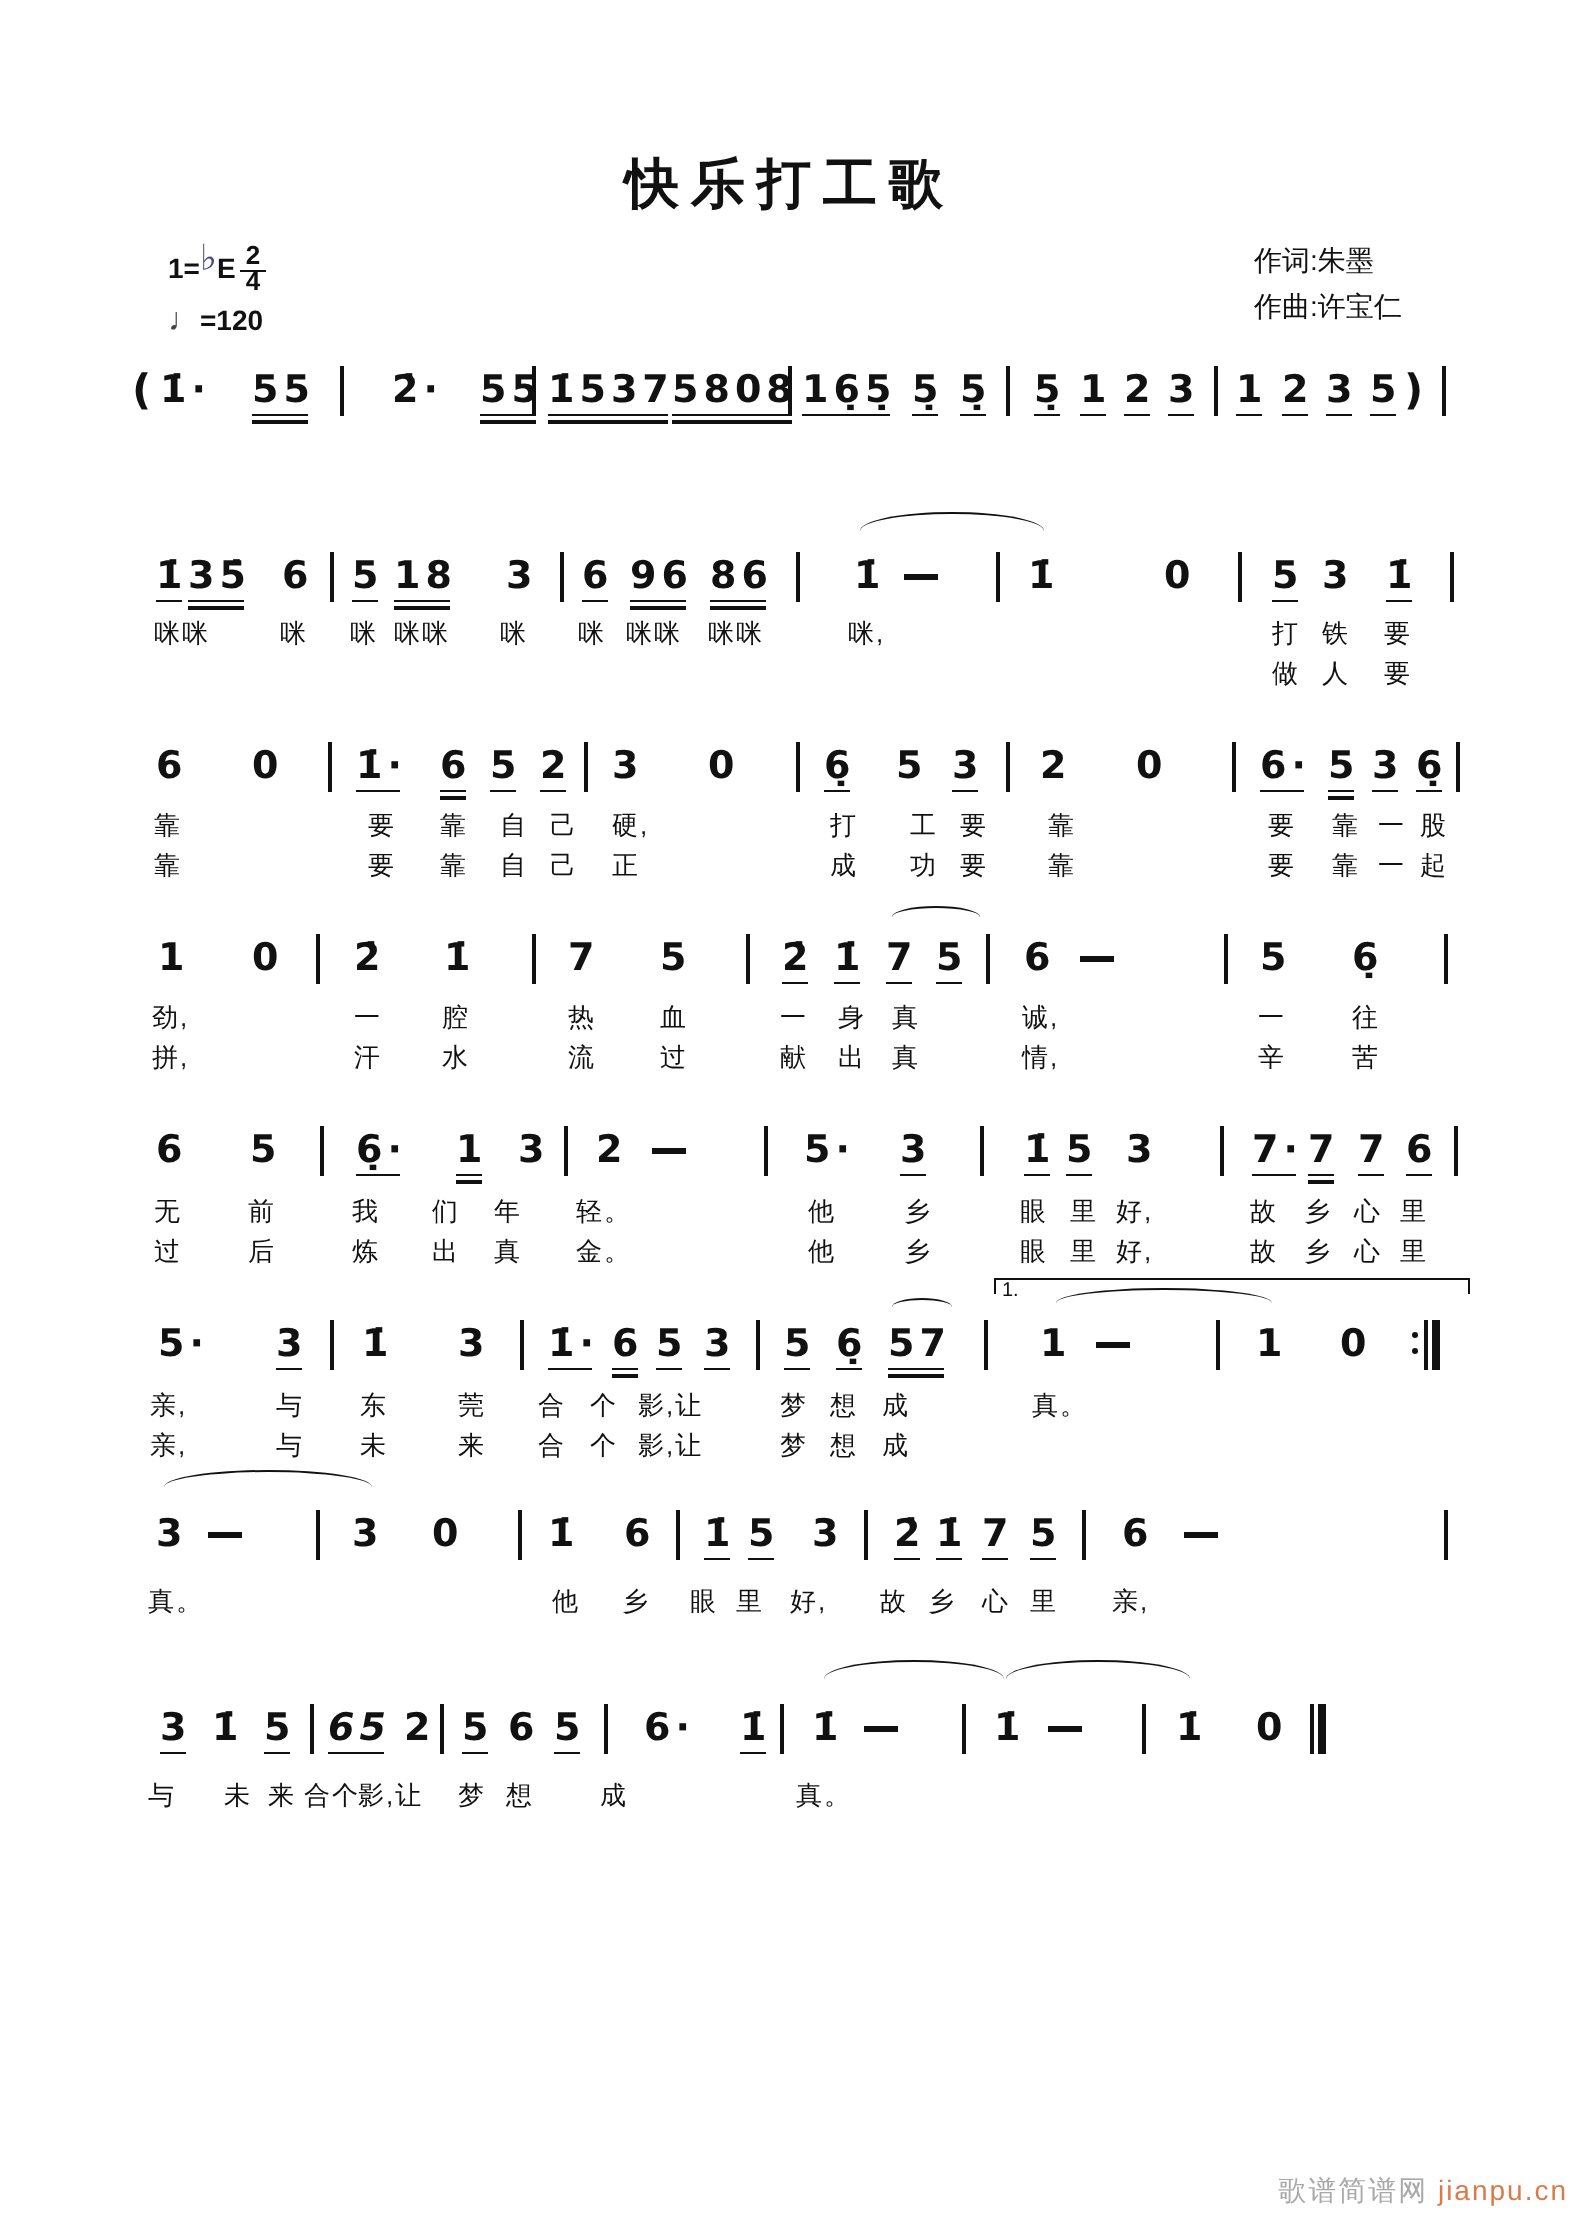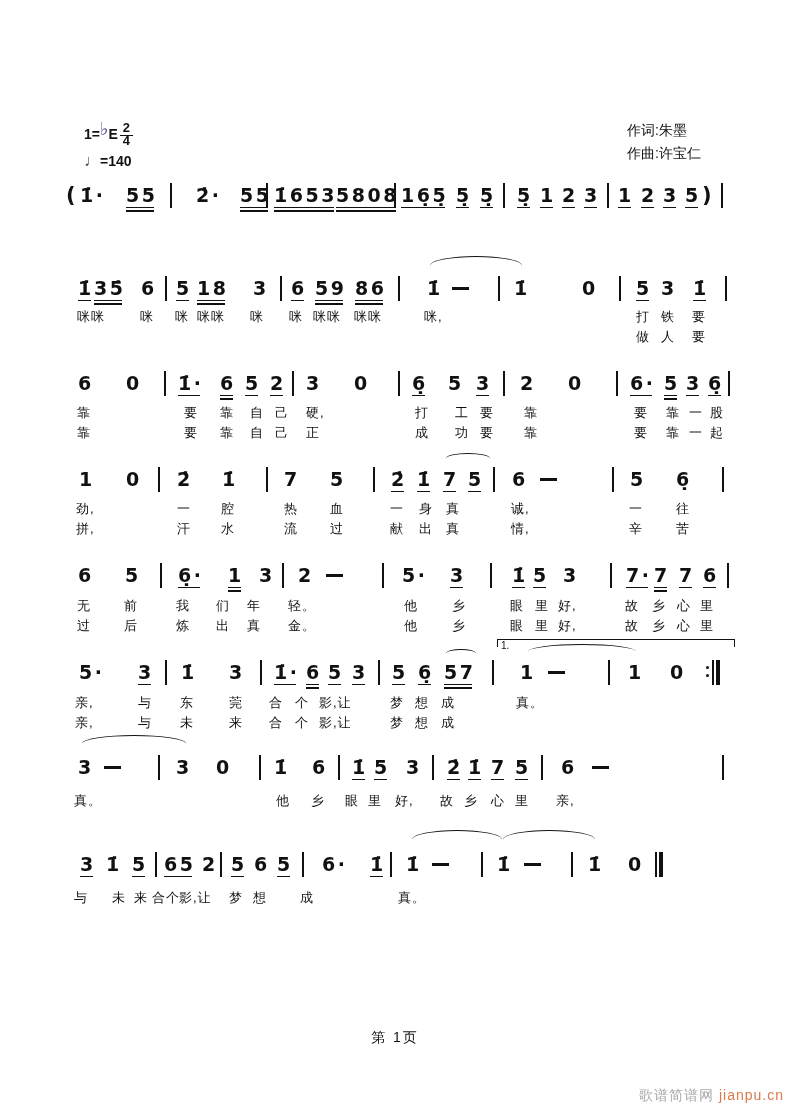--- a/index.html
+++ b/index.html
@@ -34,47 +34,48 @@
   .lyric{position:absolute;font-size:13px;letter-spacing:1px;white-space:pre;
          font-family:"Liberation Sans","DejaVu Sans",sans-serif;}
   
   #pagenum{position:absolute;left:0;top:1029px;width:790px;text-align:center;font-size:14px;letter-spacing:2px;}
   #watermark{position:absolute;right:6px;top:1087px;font-size:14px;letter-spacing:1px;}
 </style>
 </head>
 <body>
 
 <div id="sheet">
+  <div id="title">快乐打工歌</div>
 
   <div id="credits">
     <div>作词:朱墨</div>
     <div>作曲:许宝仁</div>
   </div>
 
   <div id="keysig">
     <span>1=</span>
       <span class="flat">♭</span>
       <span>E</span>
       <span class="frac"><span class="num">2</span><br><span>4</span></span>
   </div>
 
   <div id="tempo">
-    <span class="qnote">♩</span><span>=140</span>
+    <span class="qnote">♩</span><span>=120</span>
   </div>
 
   <div id="score">
       <div class="system" style="top: 183px;">
         <span class="note paren" style="left: 66px;"><span>(</span></span>
         <span class="note" style="left: 80px;"><span>1̇·</span></span>
         <span class="note" style="left: 126px;"><span>55</span><div class="ul" style="bottom: -1px;"></div><div class="ul" style="bottom: -4.5px;"></div></span>
         <div class="barline" style="left: 170px;"></div>
         <span class="note" style="left: 196px;"><span>2̇·</span></span>
         <span class="note" style="left: 240px;"><span>55</span><div class="ul" style="bottom: -1px;"></div><div class="ul" style="bottom: -4.5px;"></div></span>
         <div class="barline" style="left: 266px;"></div>
-        <span class="note" style="left: 274px;"><span>1̇653</span><div class="ul" style="bottom: -1px;"></div><div class="ul" style="bottom: -4.5px;"></div></span>
+        <span class="note" style="left: 274px;"><span>1̇537</span><div class="ul" style="bottom: -1px;"></div><div class="ul" style="bottom: -4.5px;"></div></span>
         <span class="note" style="left: 336px;"><span>5808</span><div class="ul" style="bottom: -1px;"></div><div class="ul" style="bottom: -4.5px;"></div></span>
         <div class="barline" style="left: 394px;"></div>
         <span class="note" style="left: 401px;"><span>16̣5̣</span><div class="ul" style="bottom: -1px;"></div></span>
         <span class="note" style="left: 456px;"><span>5̣</span><div class="ul" style="bottom: -1px;"></div></span>
         <span class="note" style="left: 480px;"><span>5̣</span><div class="ul" style="bottom: -1px;"></div></span>
         <div class="barline" style="left: 503px;"></div>
         <span class="note" style="left: 517px;"><span>5̣</span><div class="ul" style="bottom: -1px;"></div></span>
         <span class="note" style="left: 540px;"><span>1</span><div class="ul" style="bottom: -1px;"></div></span>
         <span class="note" style="left: 562px;"><span>2</span><div class="ul" style="bottom: -1px;"></div></span>
         <span class="note" style="left: 584px;"><span>3</span><div class="ul" style="bottom: -1px;"></div></span>
@@ -89,21 +90,21 @@
       <div class="system" style="top: 276px;">
         <span class="note" style="left: 78px;"><span>1̇</span><div class="ul" style="bottom: -1px;"></div></span>
         <span class="note" style="left: 94px;"><span>35̇</span><div class="ul" style="bottom: -1px;"></div><div class="ul" style="bottom: -4.5px;"></div></span>
         <span class="note" style="left: 141px;"><span>6</span></span>
         <div class="barline" style="left: 165px;"></div>
         <span class="note" style="left: 176px;"><span>5</span><div class="ul" style="bottom: -1px;"></div></span>
         <span class="note" style="left: 197px;"><span>18</span><div class="ul" style="bottom: -1px;"></div><div class="ul" style="bottom: -4.5px;"></div></span>
         <span class="note" style="left: 253px;"><span>3</span></span>
         <div class="barline" style="left: 280px;"></div>
         <span class="note" style="left: 291px;"><span>6</span><div class="ul" style="bottom: -1px;"></div></span>
-        <span class="note" style="left: 315px;"><span>59</span><div class="ul" style="bottom: -1px;"></div><div class="ul" style="bottom: -4.5px;"></div></span>
+        <span class="note" style="left: 315px;"><span>96</span><div class="ul" style="bottom: -1px;"></div><div class="ul" style="bottom: -4.5px;"></div></span>
         <span class="note" style="left: 355px;"><span>86</span><div class="ul" style="bottom: -1px;"></div><div class="ul" style="bottom: -4.5px;"></div></span>
         <div class="barline" style="left: 398px;"></div>
         <span class="note" style="left: 427px;"><span>1̇</span></span>
         <div class="dashline" style="left: 452px;"></div>
         <div class="barline" style="left: 498px;"></div>
         <span class="note" style="left: 514px;"><span>1̇</span></span>
         <span class="note" style="left: 582px;"><span>0</span></span>
         <div class="barline" style="left: 619px;"></div>
         <span class="note" style="left: 636px;"><span>5</span><div class="ul" style="bottom: -1px;"></div></span>
         <span class="note" style="left: 661px;"><span>3</span></span>
@@ -365,21 +366,21 @@
         <span class="lyric" style="left: 464px; top: 37px;">乡</span>
         <span class="lyric" style="left: 491px; top: 37px;">心</span>
         <span class="lyric" style="left: 515px; top: 37px;">里</span>
         <span class="lyric" style="left: 556px; top: 37px;">亲,</span>
       </div>
       <div class="system" style="top: 852px;">
         <span class="note" style="left: 80px;"><span>3</span><div class="ul" style="bottom: -1px;"></div></span>
         <span class="note" style="left: 106px;"><span>1̇</span></span>
         <span class="note" style="left: 132px;"><span>5</span><div class="ul" style="bottom: -1px;"></div></span>
         <div class="barline" style="left: 155px;"></div>
-        <span class="note" style="left: 164px;"><span>65</span><div class="ul" style="bottom: -1px;"></div></span>
+        <span class="note" style="left: 164px; font-style: italic;"><span>65</span><div class="ul" style="bottom: -1px;"></div></span>
         <span class="note" style="left: 202px;"><span>2</span></span>
         <div class="barline" style="left: 220px;"></div>
         <span class="note" style="left: 231px;"><span>5</span><div class="ul" style="bottom: -1px;"></div></span>
         <span class="note" style="left: 254px;"><span>6</span></span>
         <span class="note" style="left: 277px;"><span>5</span><div class="ul" style="bottom: -1px;"></div></span>
         <div class="barline" style="left: 302px;"></div>
         <span class="note" style="left: 322px;"><span>6·</span></span>
         <span class="note" style="left: 370px;"><span>1̇</span><div class="ul" style="bottom: -1px;"></div></span>
         <div class="barline" style="left: 390px;"></div>
         <span class="note" style="left: 406px;"><span>1̇</span></span>
@@ -401,18 +402,17 @@
         <span class="lyric" style="left: 134px; top: 37px;">来</span>
         <span class="lyric" style="left: 152px; top: 37px;">合个</span>
         <span class="lyric" style="left: 179px; top: 37px;">影,让</span>
         <span class="lyric" style="left: 229px; top: 37px;">梦</span>
         <span class="lyric" style="left: 253px; top: 37px;">想</span>
         <span class="lyric" style="left: 300px; top: 37px;">成</span>
         <span class="lyric" style="left: 398px; top: 37px;">真。</span>
       </div>
     </div>
 
-  <div id="pagenum">第 1页</div>
 
   <div id="watermark">
     <span style="color: rgb(169, 169, 169);">歌谱简谱网 </span><span style="color: rgb(217, 122, 75);">jianpu.cn</span>
   </div>
 </div>
 
 </body></html>

